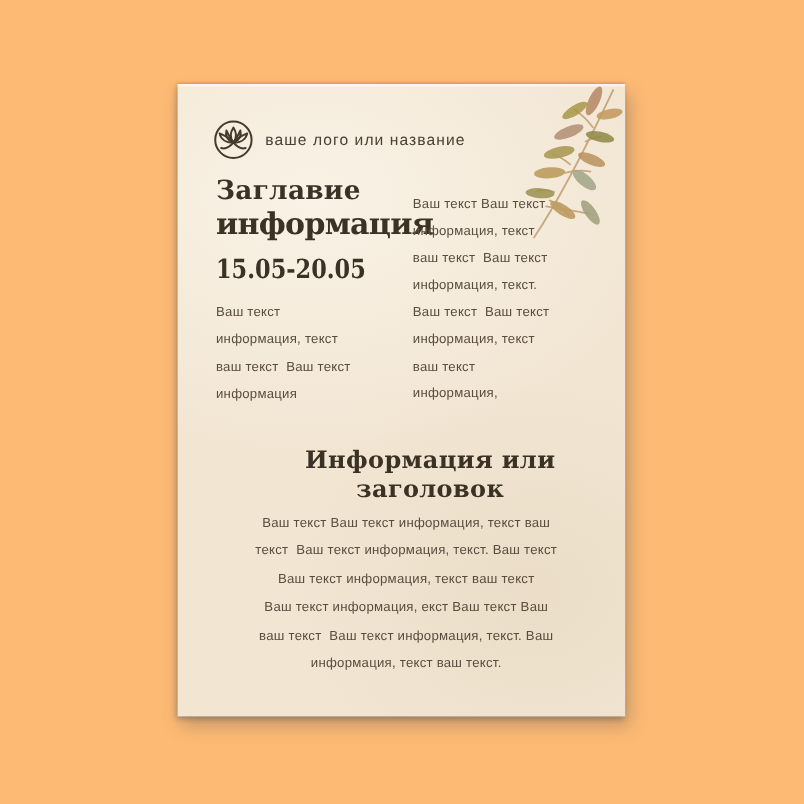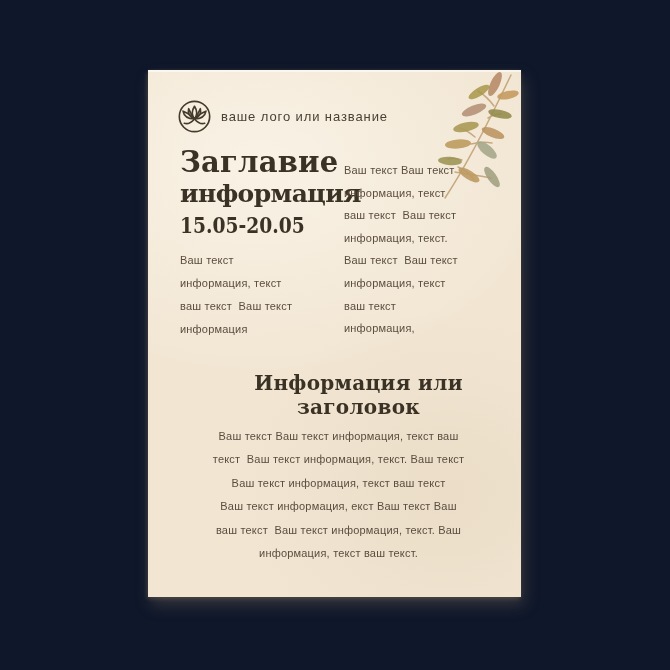--- a/index.html
+++ b/index.html
@@ -5,21 +5,21 @@
   html, body {
     margin: 0;
     padding: 0;
     background: #ffffff;
     font-family: "Liberation Sans", "DejaVu Sans", sans-serif;
   }
   .stage {
     position: relative;
     width: 670px;
     height: 670px;
-    background: #0f172a;
+    background: #fdba74;
     overflow: hidden;
   }
   .card {
     position: absolute;
     left: 148px;
     top: 70px;
     width: 373px;
     height: 527px;
     background:
       radial-gradient(ellipse 420px 300px at 30% 18%, rgba(255,252,245,0.55), rgba(255,252,245,0) 70%),
@@ -69,21 +69,21 @@
   
   .title {
     position: absolute;
     left: 32px;
     top: 78px;
     color: #3b3226;
     font-family: "DejaVu Serif", "Liberation Serif", serif;
     font-weight: bold;
     line-height: 1.0;
   }
-  .title-line1 { display: block; font-size: 29px; letter-spacing: 0.2px; }
+  .title-line1 { display: block; font-size: 22px; letter-spacing: 0.2px; }
   .title-line2 { display: block; font-size: 25px; letter-spacing: -0.6px; margin-top: 4px; }
   .date-range {
     position: absolute;
     left: 32px;
     top: 142px;
     color: #3b3226;
     font-family: "DejaVu Serif", "Liberation Serif", serif;
     font-weight: bold;
     font-size: 22px;
     transform: scaleX(0.85);

